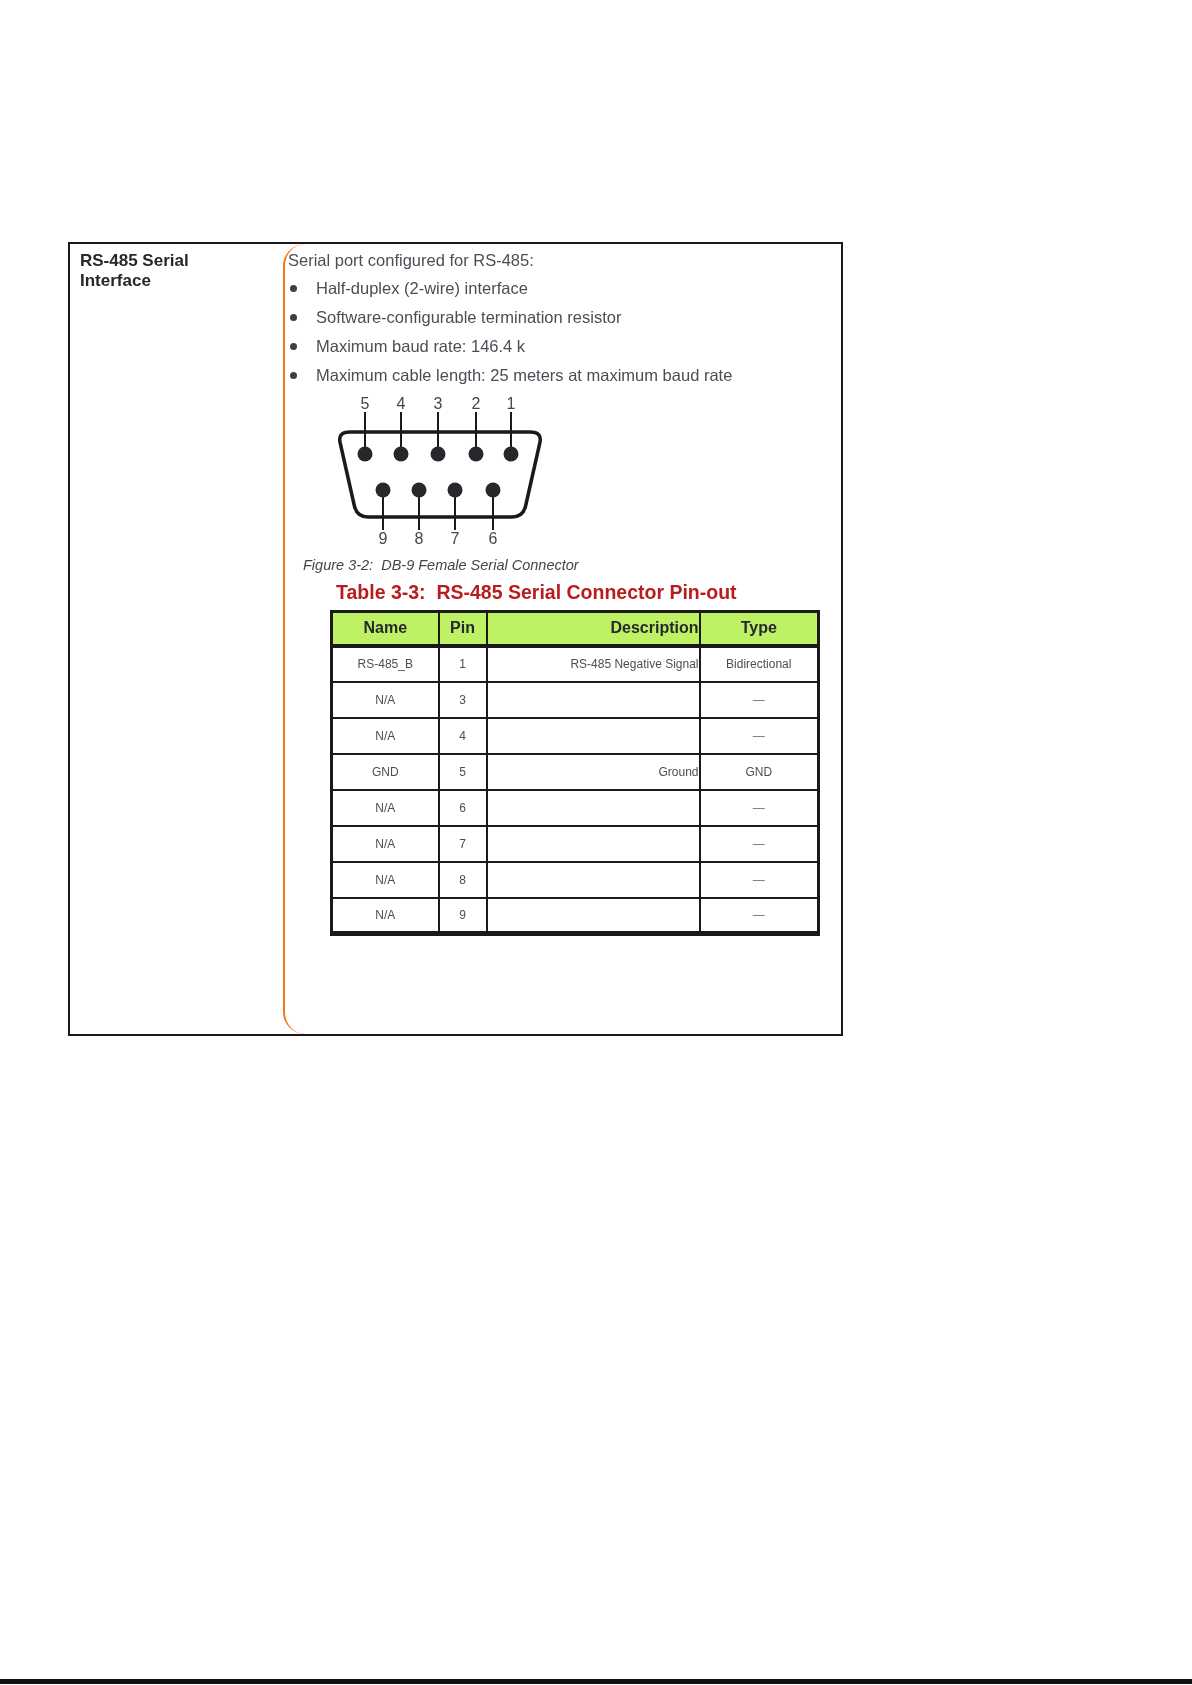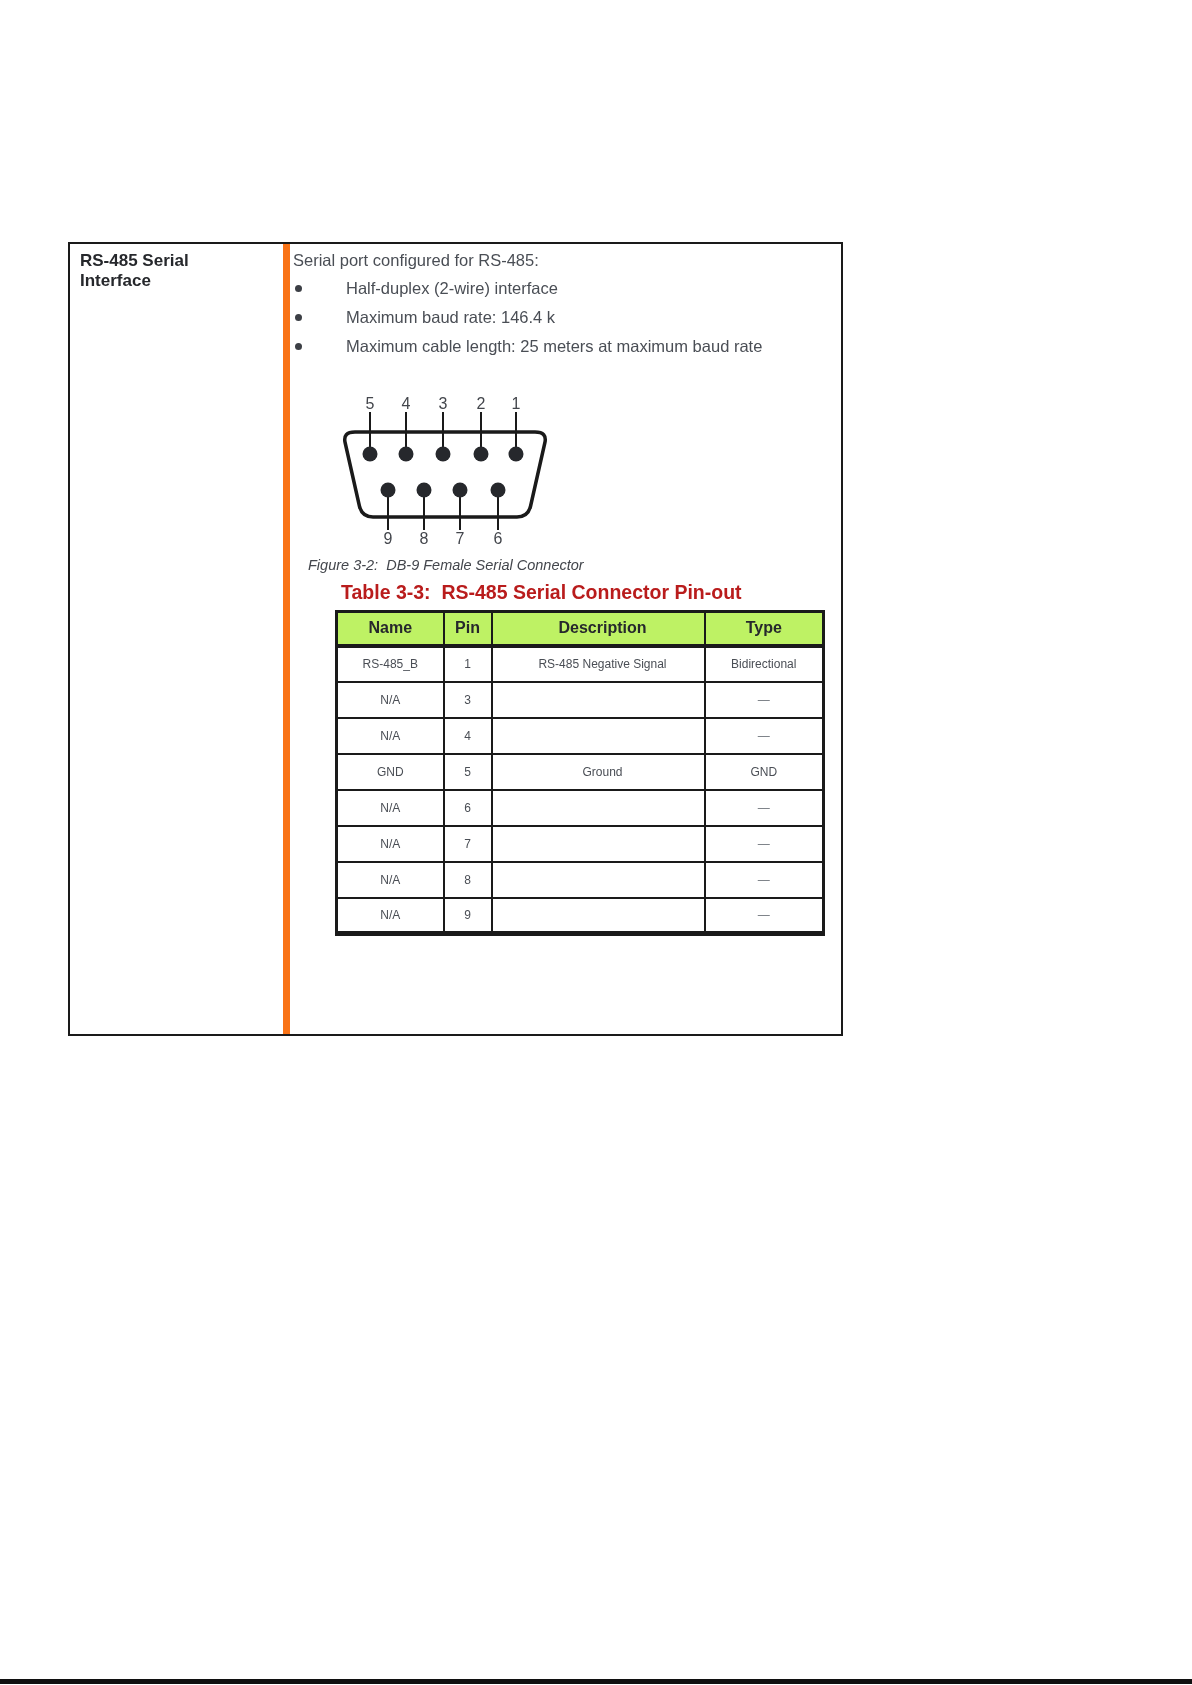--- a/index.html
+++ b/index.html
@@ -28,44 +28,45 @@
   }
   .label-text {
     font-weight: bold;
     font-size: 17px;
     line-height: 20px;
     color: #26282c;
     max-width: 155px;
   }
   .content-cell {
     flex: 1;
-    border-left: 7px solid #f97316;
+    border-left: 2px solid #f97316;
     position: relative;
     padding: 6px 8px 0 3px;
+    border-radius: 22px;
   }
   .intro {
     font-size: 16.5px;
     line-height: 20px;
     color: #4a4e55;
   }
   .bullet-row {
     display: flex;
     align-items: flex-start;
     margin-top: 8px;
     padding-left: 2px;
   }
   .dot {
     width: 7px; height: 7px;
     border-radius: 50%;
     background: #3c3f45;
     margin-top: 7px;
     flex: none;
   }
   .bullet-text {
-    margin-left: 44px;
+    margin-left: 19px;
     font-size: 16.5px;
     line-height: 21px;
     color: #4a4e55;
   }
 
   
   .connector-figure {
     position: absolute;
     left: 35px; top: 146px;
     width: 240px; height: 160px;
@@ -110,21 +111,21 @@
   }
   .pinout td {
     border: 2px solid #1a1a1a;
     height: 36px;
     font-size: 12px;
     color: #4a4e55;
     text-align: center;
     vertical-align: middle;
   }
   .pinout th.c-desc, .pinout td.c-desc {
-    text-align: center;
+    text-align: right;
     padding-left: 9px;
   }
   .pinout td.muted { color: #6f747b; }
 
   
   .footer-bar {
     position: absolute;
     left: 0; top: 1679px;
     width: 100%; height: 5px;
     background: #101010;
@@ -146,20 +147,24 @@
     <div class="label-cell">
       <div class="label-text">RS-485 Serial Interface</div>
     </div>
 
     <div class="content-cell">
       <div class="intro">Serial port configured for RS-485:</div>
 
       <div class="bullet-row">
         <span class="dot"></span>
         <span class="bullet-text">Half-duplex (2-wire) interface</span>
+      </div>
+      <div class="bullet-row">
+        <span class="dot"></span>
+        <span class="bullet-text">Software-configurable termination resistor</span>
       </div>
       <div class="bullet-row">
         <span class="dot"></span>
         <span class="bullet-text">Maximum baud rate: 146.4 k</span>
       </div>
       <div class="bullet-row">
         <span class="dot"></span>
         <span class="bullet-text">Maximum cable length: 25 meters at maximum baud rate</span>
       </div>
 

